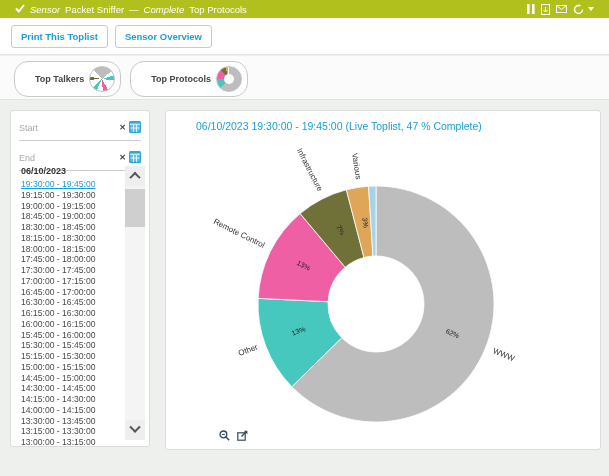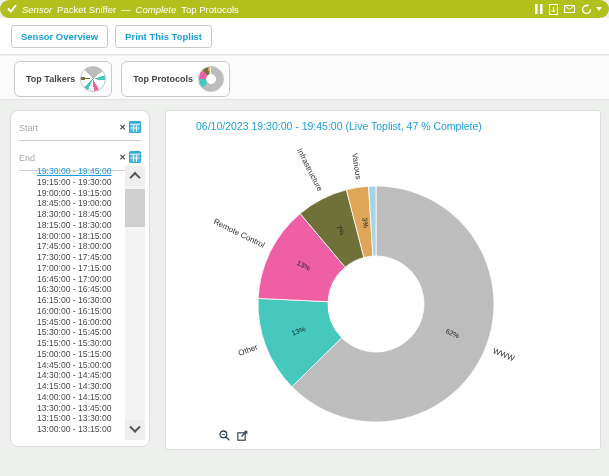--- a/index.html
+++ b/index.html
@@ -2,58 +2,58 @@
 <html style="--green: #b2c01e; --blue: #1b9dd9; --gray: #bdbdbd; --teal: #46c8be; --pink: #ee5fa4; --olive: #6f7139; --orange: #dfa558; --sliver: #a3d4e8; --white: #ffffff; --icon_dark: #34495e;"><head>
 <meta charset="utf-8">
 <style>
   * { box-sizing: border-box; margin: 0; padding: 0; }
   html,body { width:609px; height:476px; overflow:hidden; }
   body { font-family:"Liberation Sans", sans-serif; background:#eef0ee; position:relative; }
 
   
   .topbar { position:absolute; top:0; left:0; width:609px; height:18px;
     background:var(--green); color:#fff; display:flex; align-items:center;
-    padding:0 7px; font-size:9.5px;border-radius:9px; }
+    padding:0 15px; font-size:9.5px; }
   .topbar .crumb { display:flex; align-items:center; gap:5px; }
   .topbar .it { font-style:italic; }
   .topbar .bd { font-weight:normal; }
   .topbar-icons { margin-left:auto; display:flex; align-items:center; gap:6px; }
   .topbar-icons svg { display:block; cursor:pointer; }
   .caret { width:0; height:0; border-left:3px solid transparent; border-right:3px solid transparent;
     border-top:4px solid #fff; margin-left:-2px; cursor:pointer; }
 
   
   .btnrow { position:absolute; top:18px; left:0; width:609px; height:37px; background:#fff;
     border-bottom:1px solid #e3e3e3; display:flex; align-items:center; padding-left:11px; gap:7px; }
   .btn { background:#fff; border:1px solid #c9c9c9; border-radius:3px; color:var(--blue);
     font-weight:bold; font-size:9.5px; padding:5px 9px; cursor:pointer; font-family:inherit; }
 
   
   .tabsrow { position:absolute; top:56px; left:0; width:609px; height:44px; background:#fbfbfb;
     border-bottom:1px solid #e3e3e3; display:flex; align-items:flex-start; padding:5px 0 0 14px; gap:9px; }
-  .tabcard { background:#fff; border:1px solid #c9c9c9; border-radius:6px; height:36px;
-    display:flex; align-items:center; padding:0 5px 0 11px; gap:5px; cursor:pointer; }
+  .tabcard { background:#fff; border:1px solid #c9c9c9; border-radius:14px; height:36px;
+    display:flex; align-items:center; padding:0 5px 0 20px; gap:5px; cursor:pointer; }
   .tabcard .lbl { font-size:9px; font-weight:bold; color:#444; white-space:nowrap; }
   .minipie { width:26px; height:26px; border-radius:50%; border:1px solid #c2c2c2; position:relative; flex:0 0 auto; }
   .minipie .hole { position:absolute; left:50%; top:50%; width:10px; height:10px; margin:-5px 0 0 -5px;
     border-radius:50%; background:#fff; }
 
   
   .filter-panel { position:absolute; left:10px; top:110px; width:140px; height:337px;
-    background:#fff; border:1px solid #dcdcdc; border-radius:8px; }
+    background:#fff; border:1px solid #dcdcdc; border-radius:3px; }
   .inp-row { display:flex; align-items:center; margin:8px 8px 0 8px; border-bottom:1px solid #ccc;
     padding-bottom:3px; gap:3px; }
   .inp-row input { border:none; outline:none; flex:1 1 auto; min-width:0; font-size:9px;
     font-family:inherit; color:#444; }
   .inp-row input::placeholder { color:#a9a9a9; }
   .clear-x { font-size:8px; font-weight:bold; color:#444; cursor:pointer; line-height:1; }
   .cal-icon { cursor:pointer; display:block; }
   .list-wrap { position:absolute; top:55px; left:0; right:0; bottom:6px; }
   .date-hdr { font-size:9px; font-weight:bold; color:#333; margin:0 0 3px 10px; }
-  .times { margin-left:26px; margin-right:26px; }
+  .times { margin-left:10px; margin-right:26px; }
   .time-item { font-size:8.6px; color:#4a4a4a; line-height:10.75px; white-space:nowrap; cursor:pointer; }
   .time-item.sel { color:var(--blue); text-decoration:underline; }
   .vscroll { position:absolute; top:0; right:4px; width:20px; bottom:0; background:#f4f4f4; }
   .vs-btn { position:absolute; left:0; width:20px; height:20px; display:flex; align-items:center;
     justify-content:center; cursor:pointer; background:#eee; }
   .vs-up { top:0; } .vs-dn { bottom:0; }
   .vs-thumb { position:absolute; left:0; top:23px; width:20px; height:38px; background:#cfcfcf; cursor:grab; }
   .chev { width:8px; height:8px; border-right:2px solid #555; border-bottom:2px solid #555; }
   .chev.up { transform:rotate(-135deg) translate(-1px,-1px); }
   .chev.dn { transform:rotate(45deg) translate(-2px,-2px); }
@@ -106,22 +106,22 @@
       <svg width="11" height="11" viewBox="0 0 11 11">
           <path d="M9.5 5.5 A4 4 0 1 1 5.5 1.5" fill="none" stroke="#fff" stroke-width="1.4"></path>
           <polygon points="5.5,0 8.2,1.5 5.5,3" fill="#fff"></polygon>
         </svg>
     </span>
     <span class="caret"></span>
   </div>
 </div>
 
 <div class="btnrow">
+  <button class="btn">Print This Toplist</button>
   <button class="btn">Sensor Overview</button>
-  <button class="btn">Print This Toplist</button>
 </div>
 
 <div class="tabsrow">
   <div class="tabcard">
     <span class="lbl">Top Talkers</span>
     <span class="minipie" style="background: conic-gradient(rgb(189, 189, 189) 0%, rgb(189, 189, 189) 14%, rgb(255, 255, 255) 14%, rgb(255, 255, 255) 20%, rgb(70, 200, 190) 20%, rgb(70, 200, 190) 27%, rgb(255, 255, 255) 27%, rgb(255, 255, 255) 42%, rgb(238, 95, 164) 42%, rgb(238, 95, 164) 49%, rgb(255, 255, 255) 49%, rgb(255, 255, 255) 57%, rgb(70, 200, 190) 57%, rgb(70, 200, 190) 63%, rgb(255, 255, 255) 63%, rgb(255, 255, 255) 74%, rgb(111, 113, 57) 74%, rgb(111, 113, 57) 78%, rgb(255, 255, 255) 78%, rgb(255, 255, 255) 88%, rgb(189, 189, 189) 88%, rgb(189, 189, 189) 100%);"></span>
   </div>
   <div class="tabcard">
     <span class="lbl">Top Protocols</span>
     <span class="minipie" style="background: conic-gradient(rgb(189, 189, 189) 0%, rgb(189, 189, 189) 62%, rgb(70, 200, 190) 62%, rgb(70, 200, 190) 75%, rgb(238, 95, 164) 75%, rgb(238, 95, 164) 88%, rgb(111, 113, 57) 88%, rgb(111, 113, 57) 95%, rgb(223, 165, 88) 95%, rgb(223, 165, 88) 98%, rgb(255, 255, 255) 98%, rgb(255, 255, 255) 100%);">
@@ -154,20 +154,21 @@
           <rect x="1.5" y="3.5" width="9" height="7" fill="#fff" opacity="0.25"></rect>
           <line x1="1" y1="3.2" x2="11" y2="3.2" stroke="#fff" stroke-width="1"></line>
           <line x1="4.5" y1="4" x2="4.5" y2="11" stroke="#fff" stroke-width="0.8"></line>
           <line x1="7.5" y1="4" x2="7.5" y2="11" stroke="#fff" stroke-width="0.8"></line>
           <line x1="1.5" y1="7" x2="10.5" y2="7" stroke="#fff" stroke-width="0.8"></line>
         </svg>
     </span>
   </div>
 
   <div class="list-wrap">
+    <div class="date-hdr">06/10/2023</div>
     <div class="times" id="times-list">
         <div class="time-item sel">19:30:00 - 19:45:00</div>
         <div class="time-item">19:15:00 - 19:30:00</div>
         <div class="time-item">19:00:00 - 19:15:00</div>
         <div class="time-item">18:45:00 - 19:00:00</div>
         <div class="time-item">18:30:00 - 18:45:00</div>
         <div class="time-item">18:15:00 - 18:30:00</div>
         <div class="time-item">18:00:00 - 18:15:00</div>
         <div class="time-item">17:45:00 - 18:00:00</div>
         <div class="time-item">17:30:00 - 17:45:00</div>

